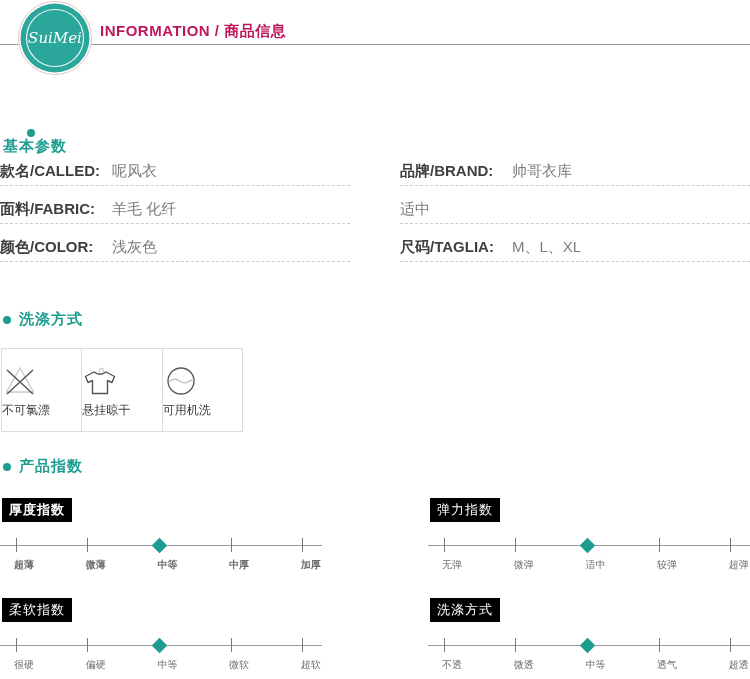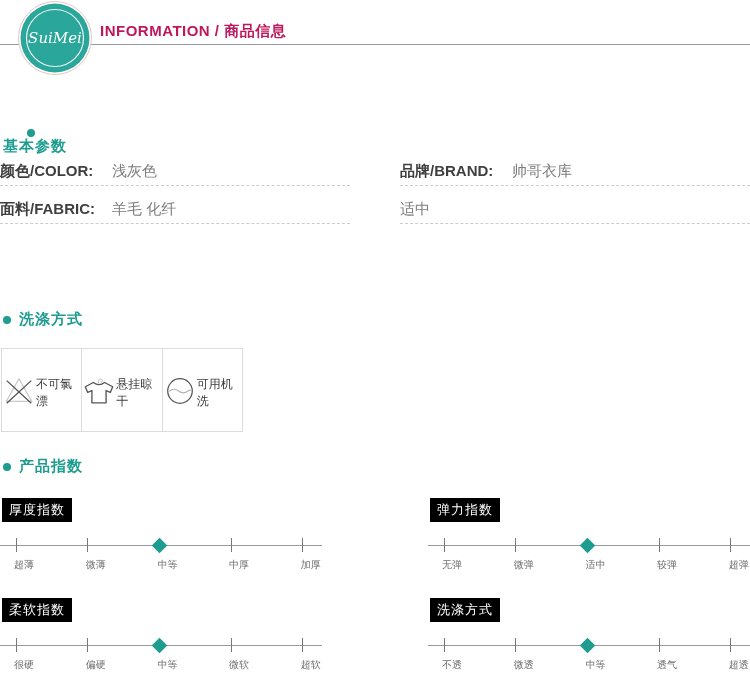--- a/index.html
+++ b/index.html
@@ -73,35 +73,35 @@
   }
   
   .wash-box{
     position:absolute;left:1px;top:348px;
     width:242px;height:84px;
     border:1px solid #dcdcdc;
     display:flex;
   }
   .wash-cell{
     flex:1 1 0;
-    display:flex;
-    align-items:center;justify-content:center;
+    display:flex;flex-direction:column;
+    justify-content:center;
     border-right:1px solid #dcdcdc;
     padding-top:2px;
   }
   .wash-cell:last-child{border-right:none;}
   .wash-label{
     margin-top:3px;
     font-size:12px;color:#3c3c3c;
   }
   
   .scale{
     position:absolute;width:322px;height:85px;
   }
-  #scale-0{left:0;top:497px;}
+  #scale-0{left:0;top:497px;font-weight:bold;}
   #scale-1{left:428px;top:497px;text-align:right;}
   #scale-2{left:0;top:597px;}
   #scale-3{left:428px;top:597px;}
   .scale-badge{
     position:absolute;left:2px;top:1px;
     background:var(--badge-bg);color:#ffffff;
     font-size:13px;padding:3px 7px;
     letter-spacing:1px;
   }
   .scale-line{
@@ -147,36 +147,44 @@
   </svg>
   <div class="page-title">INFORMATION /  商品信息</div>
 
   <div class="section-head" id="head-basic">
     <span class="dot"></span>
     <span>基本参数</span>
   </div>
 
   <div class="info-col left">
     <div class="info-row">
+      <span class="info-label">款名/CALLED:</span>
+      <span class="info-value">呢风衣</span>
+    </div>
+    <div class="info-row">
+      <span class="info-label">面料/FABRIC:</span>
+      <span class="info-value">羊毛 化纤</span>
+    </div>
+    <div class="info-row">
       <span class="info-label">颜色/COLOR:</span>
       <span class="info-value">浅灰色</span>
     </div>
-    <div class="info-row">
-      <span class="info-label">面料/FABRIC:</span>
-      <span class="info-value">羊毛 化纤</span>
-    </div>
   </div>
 
   <div class="info-col right">
     <div class="info-row">
       <span class="info-label">品牌/BRAND:</span>
       <span class="info-value">帅哥衣库</span>
     </div>
     <div class="info-row">
       <span class="info-value">适中</span>
+    </div>
+    <div class="info-row">
+      <span class="info-label">尺码/TAGLIA:</span>
+      <span class="info-value">M、L、XL</span>
     </div>
   </div>
 
   <div class="section-head" id="head-wash">
     <span class="dot"></span>
     <span>洗涤方式</span>
   </div>
 
   <div class="wash-box">
     <div class="wash-cell">

